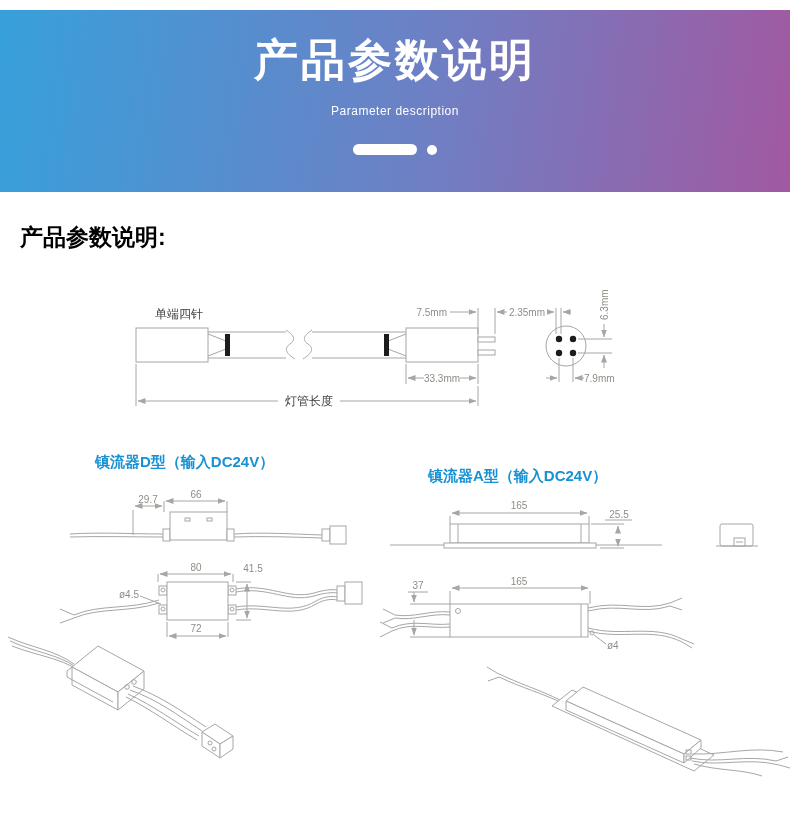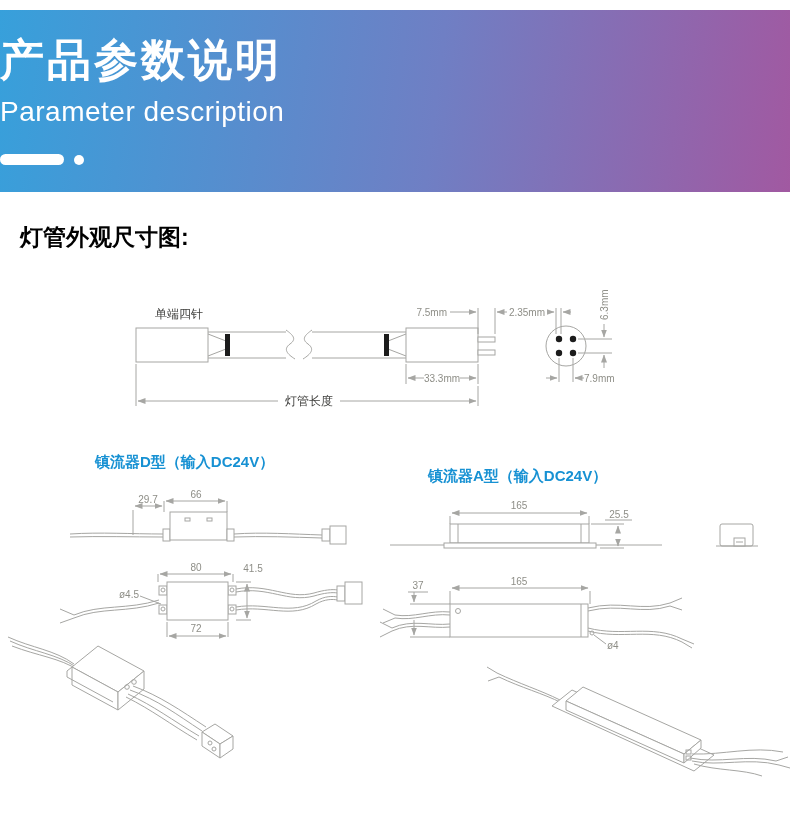--- a/index.html
+++ b/index.html
@@ -4,28 +4,28 @@
 <style>
   html,body{margin:0;padding:0;}
   body{
     width:790px;height:815px;position:relative;background:#ffffff;
     font-family:"Liberation Sans","DejaVu Sans",sans-serif;
     overflow:hidden;
   }
   .banner{
     position:absolute;left:0;top:10px;width:790px;height:182px;
     background:linear-gradient(97deg,var(--banner_left),#6f7fc4 55%,var(--banner_right));
-    display:flex;flex-direction:column;
+    display:flex;flex-direction:column;align-items:center;
   }
   .banner-title{
     margin-top:26px;color:#ffffff;font-size:44px;font-weight:bold;
     letter-spacing:3px;line-height:1.1;
   }
   .banner-subtitle{
-    margin-top:12px;color:#ffffff;font-size:28px;letter-spacing:0.5px;
+    margin-top:20px;color:#ffffff;font-size:12px;letter-spacing:0.5px;
   }
   .banner-divider{
     margin-top:26px;display:flex;align-items:center;gap:10px;
   }
   .divider-pill{width:64px;height:11px;border-radius:6px;background:#ffffff;}
   .divider-dot{width:10px;height:10px;border-radius:50%;background:#ffffff;}
   .section-heading{
     position:absolute;left:20px;top:222px;font-size:23px;font-weight:bold;color:#000000;
   }
   .ballast-heading{
@@ -46,21 +46,21 @@
 
 <div class="banner">
   <div class="banner-title">产品参数说明</div>
   <div class="banner-subtitle">Parameter description</div>
   <div class="banner-divider">
     <div class="divider-pill"></div>
     <div class="divider-dot"></div>
   </div>
 </div>
 
-<div class="section-heading">灯管外观尺寸图:</div>
+<div class="section-heading">产品参数说明:</div>
 
 <div class="ballast-heading" id="ballast-d-heading">镇流器D型（输入DC24V）</div>
 <div class="ballast-heading" id="ballast-a-heading">镇流器A型（输入DC24V）</div>
 
 <svg class="drawing" width="790" height="555" viewBox="0 260 790 555">
   <defs>
     <marker id="arr" viewBox="0 0 8 8" refX="7.5" refY="4" markerWidth="8" markerHeight="8" orient="auto">
       <path d="M0,1 L8,4 L0,7 z" fill="#a6a6a3"></path>
     </marker>
   </defs>

